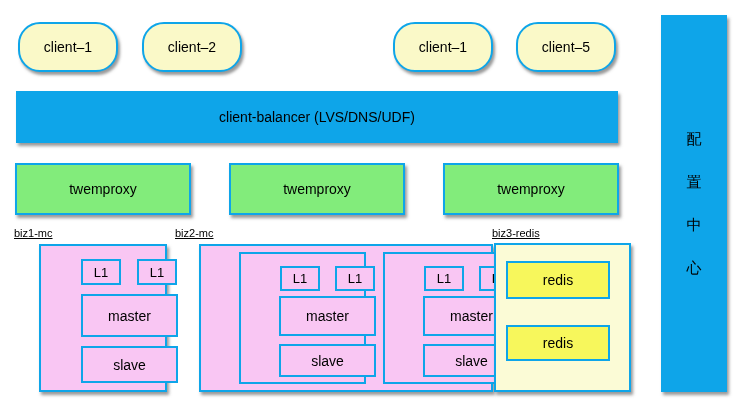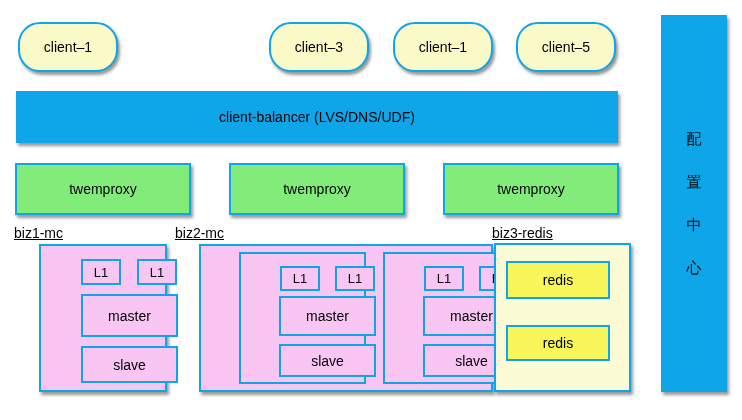--- a/index.html
+++ b/index.html
@@ -13,39 +13,39 @@
     font-size:14px; color:#000; text-align:center;
   }
   .sh { box-shadow: 2px 3px 3px rgba(70,70,70,0.55); }
   .client { background:#faf9c8; border-radius:22px; width:100px; height:50px; top:22px; }
   .cyan   { background:#0ea5e9; }
   .green  { background:#82ec7b; }
   .pink   { background:#f9c6f3;margin-left:24px; }
   .cream  { background:#fbfbd6; }
   .yellow { background:#f7f75c; }
   .glabel {
-    position:absolute; font-size:14px; line-height:15px; color:#000;
+    position:absolute; font-size:11px; line-height:15px; color:#000;
     text-decoration:underline; white-space:nowrap;
   }
   .l1 { font-size:13px; }
   .config-bar {
     flex-direction:column; gap:27px; font-size:15px;
   }
   .config-bar .ch { line-height:16px; }
 </style>
 </head>
 <body>
 
 <div class="stage">
 
   <div class="node client sh" style="left:18px">
       <span>client–1</span>
     </div>
-  <div class="node client sh" style="left:269px">
-      <span>client–3</span>
+  <div class="node client sh" style="left:142px">
+      <span>client–2</span>
     </div>
   <div class="node client sh" style="left:393px">
       <span>client–1</span>
     </div>
   <div class="node client sh" style="left:516px">
       <span>client–5</span>
     </div>
 
   <div class="node cyan sh" style="left:16px; top:91px; width:602px; height:52px">
     <span>client-balancer (LVS/DNS/UDF)</span>

